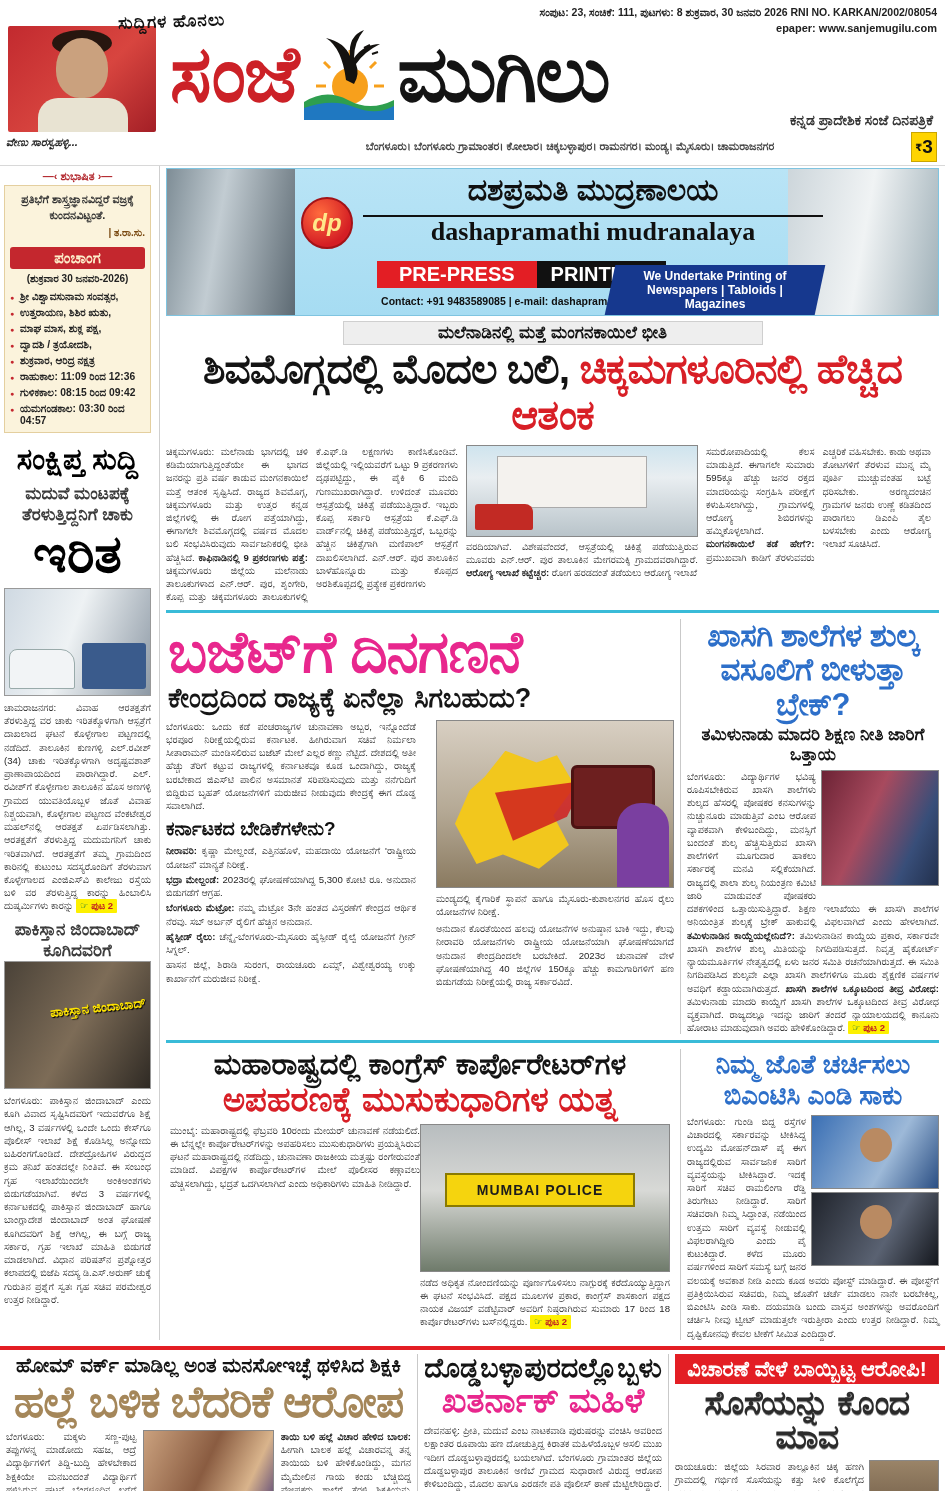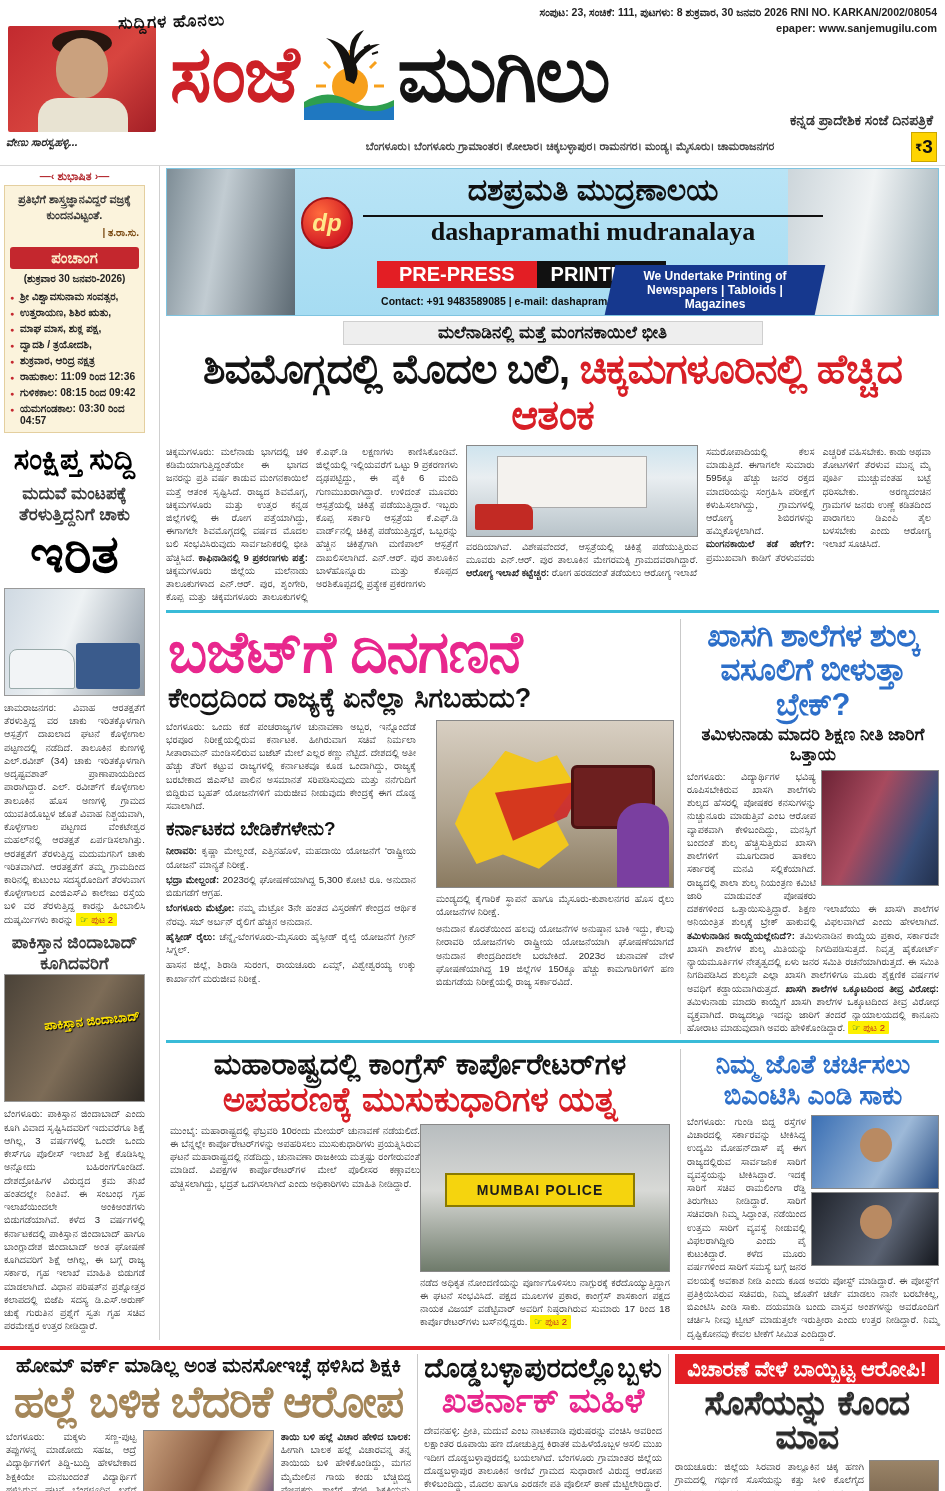--- a/index.html
+++ b/index.html
@@ -22,21 +22,21 @@
   .mh-issueline { position:absolute; right:8px; top:6px; font-size:10.5px; font-weight:700; color:#222; text-align:right; }
   .mh-epaper { position:absolute; right:8px; top:22px; font-size:11px; font-weight:700; color:#222; }
   .mh-subtitle { position:absolute; right:12px; top:112px; font-size:14px; font-weight:700; color:#333; }
   .mh-editions { position:absolute; left:290px; top:140px; width:560px; font-size:11px; font-weight:700; color:#444; text-align:center; }
   .mh-price { position:absolute; right:8px; top:132px; width:26px; height:30px; background:#ffd400; color:#111;
     display:flex; align-items:center; justify-content:center; font-weight:800; border:1px solid #caa500; }
   .mh-price .cur { font-size:10px; } .mh-price .val { font-size:19px; }
 
   
   .mid-row { display:flex; align-items:stretch; }
-  .left-col { width:160px; flex:0 0 160px; border-right:1px solid #cfcfcf; padding:2px 14px 4px 4px; }
+  .left-col { width:160px; flex:0 0 160px; border-right:1px solid #cfcfcf; padding:2px 8px 4px 4px; }
   .right-col { flex:1; padding:2px 6px 0 6px; }
 
   
   .ribbon-small { text-align:center; color:#b3282e; font-size:11px; font-weight:800; margin:2px 0; }
   .ribbon-small::before, .ribbon-small::after { content:"—‹ "; color:#b3282e; }
   .ribbon-small::after { content:" ›—"; }
   .subhashita-box { background:#fbf3dc; border:1px solid #e4cf9f; padding:6px 5px 4px 5px; }
   .quote { font-size:11px; font-weight:700; color:#333; text-align:center; line-height:1.45; }
   .quote-attr { text-align:right; font-size:10px; font-weight:800; color:#7a4a12; margin-top:3px; }
   .panchanga-head { margin:8px auto 4px auto; background:#c4272e; color:#fdeeca; font-size:15px; font-weight:800;
@@ -54,21 +54,21 @@
   .sb-photo .car { position:absolute; left:4px; bottom:6px; width:66px; height:40px; background:#f2f4f6; border-radius:8px 14px 2px 2px; border:1px solid #9aa; }
   .sb-photo .stretcher { position:absolute; right:4px; bottom:6px; width:64px; height:46px; background:#3a5b8c; border-radius:3px; }
   .sb-photo2 { width:100%; height:128px; border:1px solid #999; position:relative; margin-bottom:5px;
     background:linear-gradient(120deg,#4a4238 0%,#7d6c57 50%,#2f2a24 100%); }
   .sb-photo2 .overlay { position:absolute; right:4px; top:38px; color:#ffe400; font-weight:800; font-size:13px;
     text-align:center; transform:rotate(-6deg); text-shadow:1px 1px 1px #000; line-height:1.2; }
   .body-text { font-size:9.6px; line-height:1.38; text-align:justify; color:#1f1f1f; }
   .boldlead { font-weight:800; }
 
   
-  .page-link { display:inline-block; background:#fdf000; color:#c01c22; font-weight:400; font-size:9.5px;
+  .page-link { display:inline-block; background:#fdf000; color:#c01c22; font-weight:700; font-size:9.5px;
     padding:0 4px; border-radius:1px; white-space:nowrap; }
   .page-link::before { content:"☞ "; color:#0a6e46; }
 
   
   .ad { position:relative; height:148px; background:linear-gradient(#b9e4f6,#a6dcf2); border:1px solid #7fc4e0; overflow:hidden; }
   .ad-photo-left { position:absolute; left:0; top:0; width:128px; height:100%;
     background:linear-gradient(100deg,#7e8d96 0%,#c2ccd2 40%,#5d6a73 100%); }
   .ad-photo-right { position:absolute; right:0; top:0; width:150px; height:100%;
     background:linear-gradient(100deg,#cdd6db 0%,#f0f3f4 50%,#9fb0b8 100%); }
   .ad-logo { position:absolute; left:134px; top:28px; width:52px; height:52px; border-radius:50%;
@@ -326,21 +326,21 @@
               <p class="demand"><span>ಹಾಸನ ಜಿಲ್ಲೆ, ಶಿರಾಡಿ ಸುರಂಗ, ರಾಯಚೂರು ಏಮ್ಸ್, ವಿಶ್ವೇಶ್ವರಯ್ಯ ಉಕ್ಕು ಕಾರ್ಖಾನೆಗೆ ಮರುಜೀವ ನಿರೀಕ್ಷೆ.</span></p>
             </div>
             <div class="budget-right">
               <div class="budget-photo">
                 <span class="map"></span>
                 <span class="flag"></span>
                 <span class="case"></span>
                 <span class="minister"></span>
               </div>
               <p class="body-text mt4">ಮಂಡ್ಯದಲ್ಲಿ ಕೈಗಾರಿಕೆ ಸ್ಥಾಪನೆ ಹಾಗೂ ಮೈಸೂರು-ಕುಶಾಲನಗರ ಹೊಸ ರೈಲು ಯೋಜನೆಗಳ ನಿರೀಕ್ಷೆ.</p>
-              <p class="body-text mt4">ಅನುದಾನ ಕೊರತೆಯಿಂದ ಹಲವು ಯೋಜನೆಗಳ ಅನುಷ್ಠಾನ ಬಾಕಿ ಇದ್ದು, ಕೆಲವು ನೀರಾವರಿ ಯೋಜನೆಗಳು ರಾಷ್ಟ್ರೀಯ ಯೋಜನೆಯಾಗಿ ಘೋಷಣೆಯಾಗದೆ ಅನುದಾನ ಕೇಂದ್ರದಿಂದಲೇ ಬರಬೇಕಿದೆ. 2023ರ ಚುನಾವಣೆ ವೇಳೆ ಘೋಷಣೆಯಾಗಿದ್ದ 19 ಜಿಲ್ಲೆಗಳ 150ಕ್ಕೂ ಹೆಚ್ಚು ಕಾಮಗಾರಿಗಳಿಗೆ ಹಣ ಬಿಡುಗಡೆಯ ನಿರೀಕ್ಷೆಯಲ್ಲಿ ರಾಜ್ಯ ಸರ್ಕಾರವಿದೆ.</p>
+              <p class="body-text mt4">ಅನುದಾನ ಕೊರತೆಯಿಂದ ಹಲವು ಯೋಜನೆಗಳ ಅನುಷ್ಠಾನ ಬಾಕಿ ಇದ್ದು, ಕೆಲವು ನೀರಾವರಿ ಯೋಜನೆಗಳು ರಾಷ್ಟ್ರೀಯ ಯೋಜನೆಯಾಗಿ ಘೋಷಣೆಯಾಗದೆ ಅನುದಾನ ಕೇಂದ್ರದಿಂದಲೇ ಬರಬೇಕಿದೆ. 2023ರ ಚುನಾವಣೆ ವೇಳೆ ಘೋಷಣೆಯಾಗಿದ್ದ 40 ಜಿಲ್ಲೆಗಳ 150ಕ್ಕೂ ಹೆಚ್ಚು ಕಾಮಗಾರಿಗಳಿಗೆ ಹಣ ಬಿಡುಗಡೆಯ ನಿರೀಕ್ಷೆಯಲ್ಲಿ ರಾಜ್ಯ ಸರ್ಕಾರವಿದೆ.</p>
             </div>
           </div>
         </section>
 
         <div class="v-div"></div>
 
         <section class="school">
           <h1 class="school-headline">
             <span>ಖಾಸಗಿ ಶಾಲೆಗಳ ಶುಲ್ಕ</span><br>
             <span>ವಸೂಲಿಗೆ ಬೀಳುತ್ತಾ ಬ್ರೇಕ್?</span>

